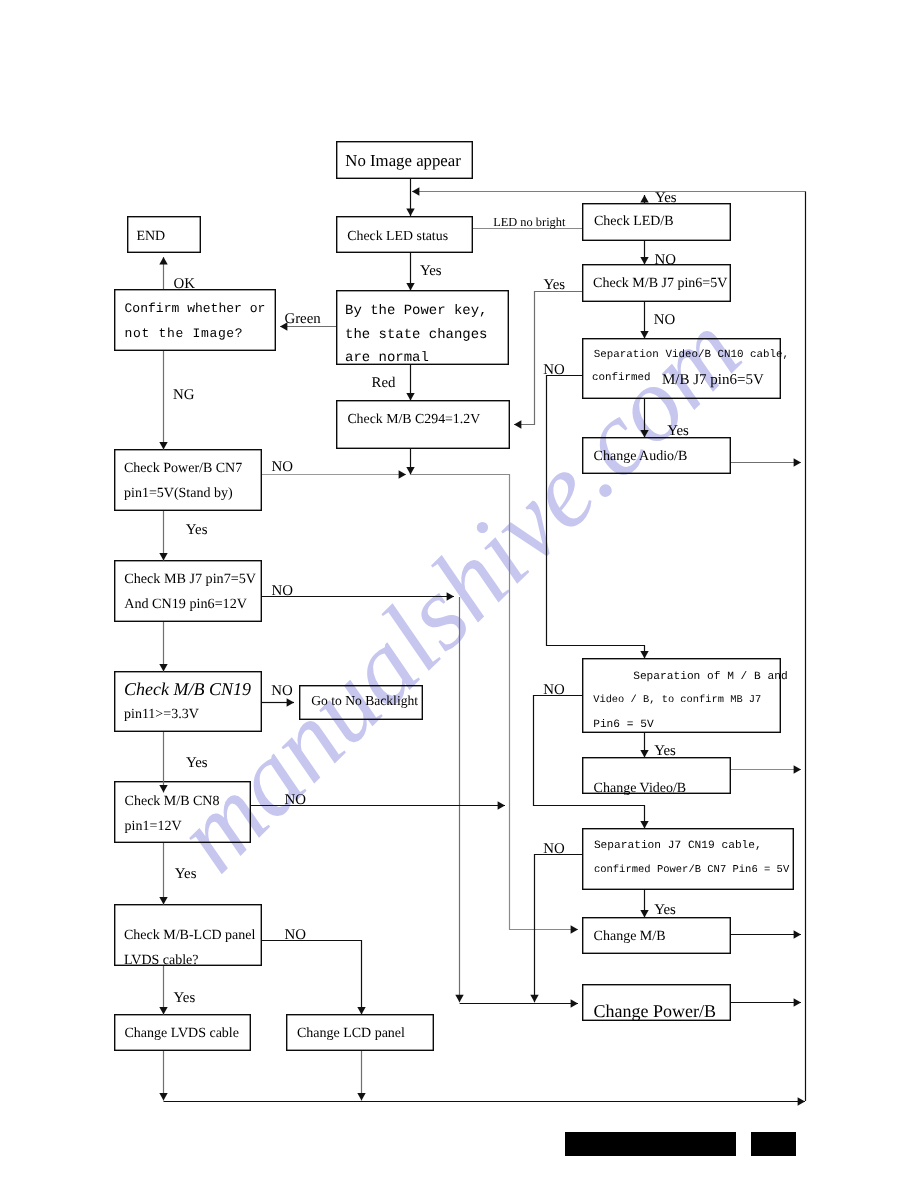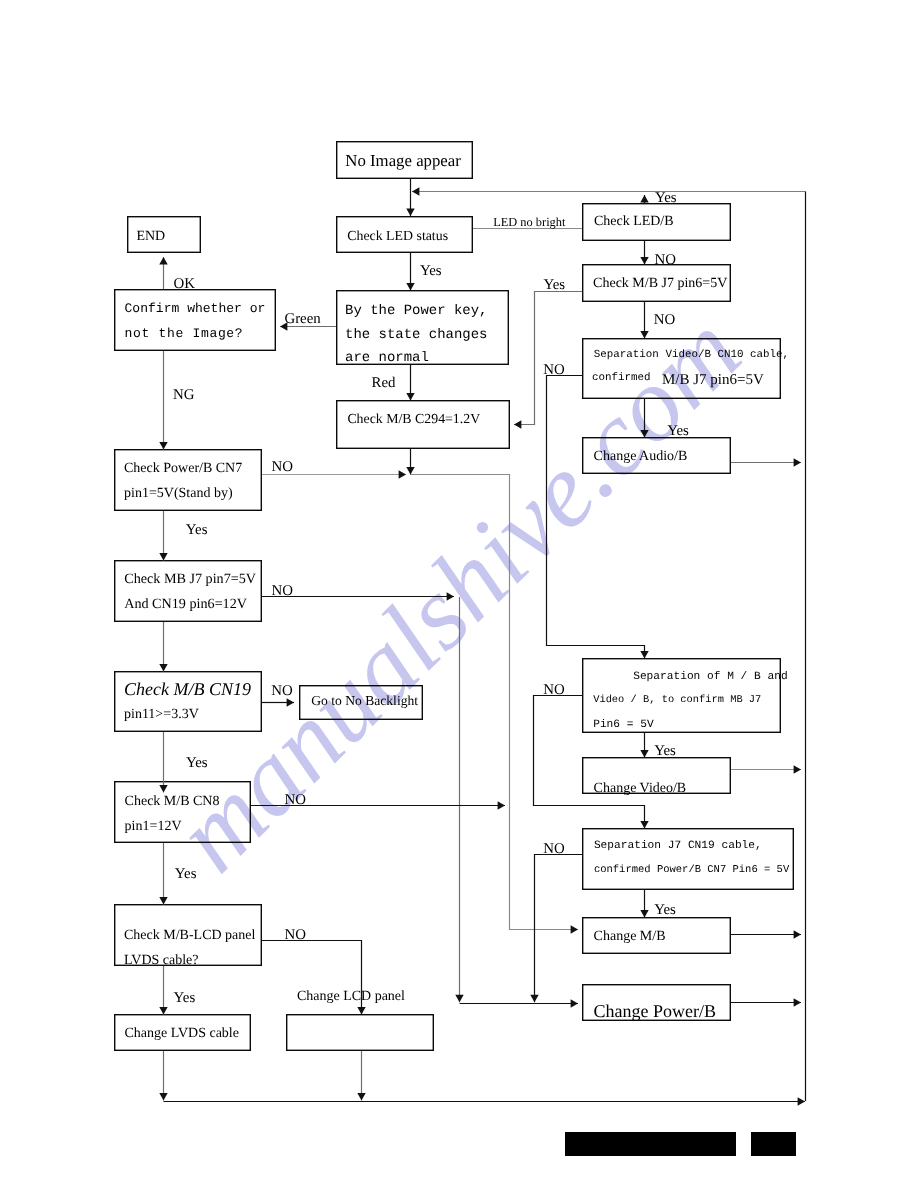--- a/index.html
+++ b/index.html
@@ -280,21 +280,21 @@
       </div>
       <div class="node" style="left: 582px; top: 917px; width: 149px; height: 37px;">
         <div class="tl serif" style="left: 11.6px; top: 12px; font-size: 14px; line-height: 15.4px;">Change M/B</div>
       </div>
       <div class="node" style="left: 582px; top: 984px; width: 149px; height: 37px;">
         <div class="tl serif" style="left: 11.6px; top: 20px; font-size: 18px; line-height: 15.4px;">Change Power/B</div>
       </div>
       <div class="node" style="left: 114px; top: 1014px; width: 137px; height: 37px;">
         <div class="tl serif" style="left: 10.4px; top: 12.3px; font-size: 14px; line-height: 15.4px;">Change LVDS cable</div>
       </div>
-      <div class="node" style="left: 286px; top: 977px; width: 164px; height: 37px;">
+      <div class="node" style="left: 286px; top: 1014px; width: 164px; height: 37px;">
         <div class="tl serif" style="left: 10.9px; top: 12.3px; font-size: 14px; line-height: 15.4px;">Change LCD panel</div>
       </div>
     </div>
   <div id="labels">
       <div class="lab serif" style="left: 655px; top: 191.3px; font-size: 14.9px;">Yes</div>
       <div class="lab serif" style="left: 493.2px; top: 216px; font-size: 12.4px;">LED no bright</div>
       <div class="lab serif" style="left: 654.5px; top: 253.1px; font-size: 14.9px;">NO</div>
       <div class="lab serif" style="left: 420px; top: 264px; font-size: 14.9px;">Yes</div>
       <div class="lab serif" style="left: 173.4px; top: 277.2px; font-size: 14.9px;">OK</div>
       <div class="lab serif" style="left: 543.4px; top: 277.9px; font-size: 14.9px;">Yes</div>

